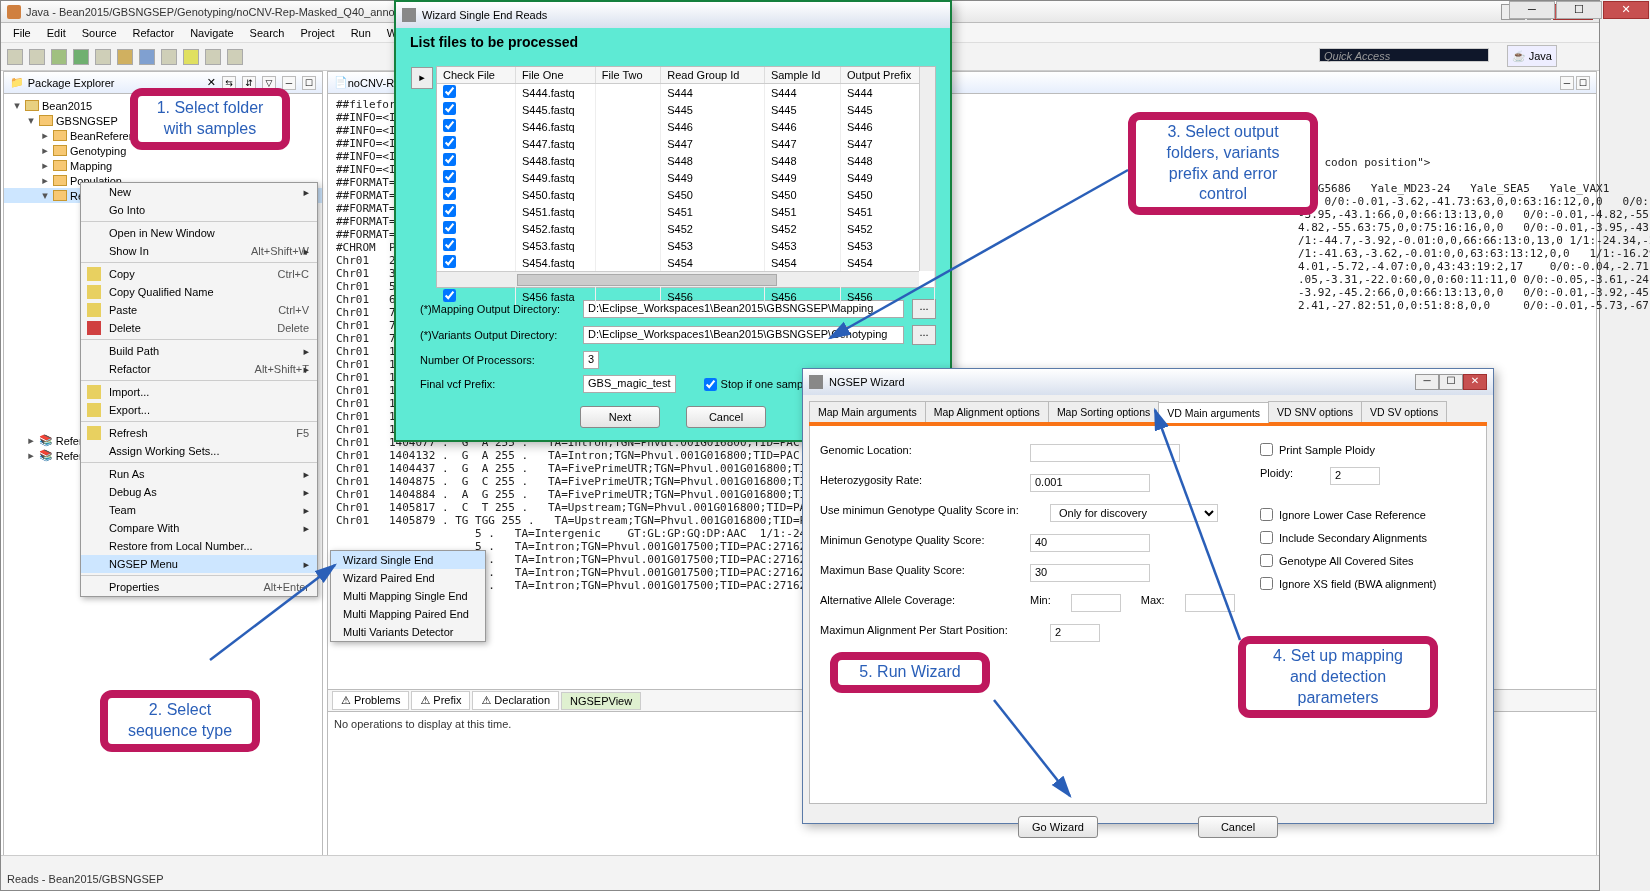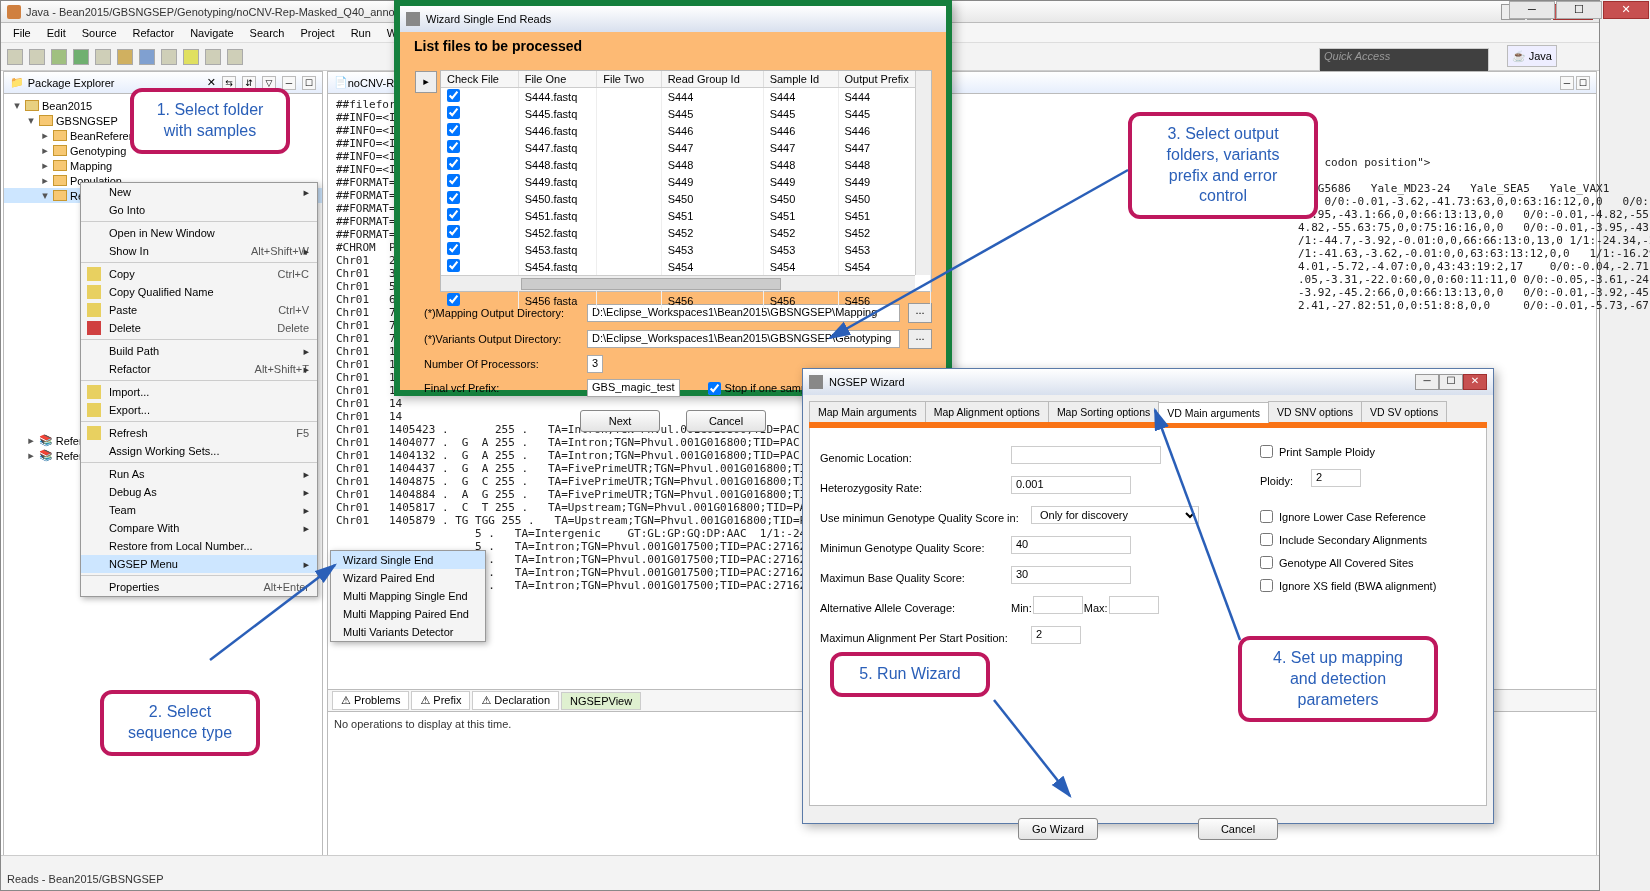--- a/index.html
+++ b/index.html
@@ -10,21 +10,21 @@
 .title-bar { height: 22px; background: linear-gradient(#fdfdfd,#e8e8e8); border-bottom: 1px solid #bbb; display: flex; align-items: center; padding: 0 6px; }
 .title-bar .icon { width: 14px; height: 14px; background: #d08040; border-radius: 2px; margin-right: 5px; }
 .title-text { flex: 1; color: #333; }
 .win-btns { display:flex; gap:2px; }
 .win-btn { width: 24px; height: 16px; border: 1px solid #999; background:#eee; text-align:center; line-height:12px; font-size:10px; }
 .win-btn.close { background:#c75050; color:#fff; border-color:#a03030; width:40px; }
 .menu-bar { height: 20px; display: flex; align-items: center; padding: 0 4px; border-bottom: 1px solid #ddd; background:#f6f6f6; }
 .menu-item { padding: 2px 8px; cursor: default; }
 .toolbar { height: 28px; background:#f3f3f3; border-bottom:1px solid #ccc; display:flex; align-items:center; padding:0 6px; gap:6px; }
 .tool-icon { width:16px; height:16px; background:#cfcfb8; border:1px solid #aaa; }
-.quick-access { position:absolute; right:110px; top:47px; width:170px; height:24px; border:1px solid #ccc; background:#404040; color:#999; padding:1px 4px; font-style:italic; }
+.quick-access { position:absolute; right:110px; top:47px; width:170px; height:14px; border:1px solid #ccc; background:#0f172a; color:#999; padding:1px 4px; font-style:italic; }
 .persp { position:absolute; right:42px; top:44px; width:50px; height:22px; border:1px solid #bbb; background:#eef; text-align:center; line-height:20px; }
 
 .workbench { position:absolute; top:68px; left:0; right:0; bottom:18px; display:flex; }
 .package-explorer { width:320px; border:1px solid #bbb; background:#fff; margin:2px; display:flex; flex-direction:column; }
 .view-tab { height:22px; background:linear-gradient(#fff,#e6eefc); border-bottom:1px solid #bbb; display:flex; align-items:center; padding:0 6px; gap:4px; }
 .view-tab .tab-label { font-weight:normal; }
 .mini-btn { width:14px; height:14px; border:1px solid #bbb; background:#f8f8f8; margin-left:2px; font-size:9px; text-align:center; line-height:12px; }
 .tree { padding:4px 0; flex:1; overflow:hidden; }
 .tree-row { padding:1px 0 1px 8px; display:flex; align-items:center; gap:3px; }
 .tree-row .expander { width:10px; text-align:center; color:#555; }
@@ -52,21 +52,21 @@
 .cm-row.hl { background:#cde6ff; }
 .cm-icon { position:absolute; left:6px; width:14px; height:14px; }
 .cm-icon.red { background:#d04040; }
 .cm-icon.yellow { background:#e8d060; }
 
 .sub-menu { position:absolute; top:550px; left:330px; width:156px; background:#f4f4f4; border:1px solid #999; box-shadow:2px 2px 6px rgba(0,0,0,.3); z-index:21; }
 .sub-menu .cm-row { padding-left:12px; }
 .sub-menu .cm-row.hl { background:#cde6ff; }
 
 
-.wiz-dialog { position:absolute; top:0; left:394px; width:558px; height:396px; background:#fdba74; border:6px solid #15803d; box-shadow:3px 3px 10px rgba(0,0,0,.3); z-index:30; }
+.wiz-dialog { position:absolute; top:0; left:394px; width:558px; height:442px; background:#5eead4; border:2px solid #15803d; box-shadow:3px 3px 10px rgba(0,0,0,.3); z-index:30; }
 .wiz-title { height:26px; background:linear-gradient(#fff,#d8e0ee); display:flex; align-items:center; padding:0 6px; }
 .wiz-title .icon { width:14px; height:14px; background:#888; margin-right:6px; }
 .wiz-body { padding:6px 14px; }
 .wiz-header-text { font-weight:bold; font-size:14px; padding:6px 14px 10px; }
 .table-wrap { border:1px solid #bbb; background:#fff; height:222px; margin-left:26px; position:relative; }
 .play-btn { position:absolute; left:-26px; top:0; width:22px; height:22px; border:1px solid #999; background:#eee; text-align:center; line-height:18px; }
 .tbl { width:100%; border-collapse:collapse; }
 .tbl th { text-align:left; padding:2px 6px; background:#f6f6f6; border-right:1px solid #ddd; border-bottom:1px solid #ccc; font-weight:normal; }
 .tbl td { padding:1px 6px; border-right:1px solid #eee; }
 .tbl td.chk input { margin:0; }
@@ -78,36 +78,36 @@
 .form-row label { width:155px; }
 .form-row .txt { flex:1; max-width:370px; height:18px; border:1px solid #aaa; background:#fff; padding:1px 4px; }
 .form-row .txt.short { max-width:90px; flex:none; }
 .form-row .btn-sm { width:24px; height:20px; border:1px solid #999; background:#eee; text-align:center; }
 .chk-inline { display:flex; align-items:center; gap:4px; }
 .wiz-footer { display:flex; justify-content:center; gap:26px; padding:10px 0 6px; }
 .wiz-btn { width:80px; height:22px; border:1px solid #888; background:linear-gradient(#fdfdfd,#e4e4e4); border-radius:3px; text-align:center; line-height:20px; }
 
 
 .ngsep-dialog { position:absolute; top:368px; left:802px; width:692px; height:456px; background:#f0f0f0; border:1px solid #5a7aa8; box-shadow:3px 3px 10px rgba(0,0,0,.3); z-index:31; }
-.ngsep-tabs { display:flex; margin:6px 6px 0; border-bottom:6px solid #f97316; }
+.ngsep-tabs { display:flex; margin:6px 6px 0; border-bottom:4px solid #f97316; }
 .ngsep-tab { padding:4px 8px; border:1px solid #bbb; border-bottom:none; background:#eee; margin-right:-1px; font-size:10.5px; }
 .ngsep-tab.active { background:#fff; position:relative; top:1px; }
 .ngsep-body { background:#fff; margin:0 6px 6px; border:1px solid #bbb; border-top:none; height:378px; padding:12px 10px; position:relative; }
 .ng-col-left { position:absolute; left:10px; top:12px; width:430px; }
 .ng-col-right { position:absolute; left:450px; top:12px; width:220px; }
-.ng-row { display:flex; align-items:flex-end; padding:6px 0; gap:1px; }
+.ng-row { display:flex; align-items:flex-start; padding:6px 0; gap:20px; }
 .ng-row label { width:190px; font-size:11px; }
 .ng-row .inp { width:120px; height:18px; border:1px solid #ccc; background:#fff; padding:1px 4px; }
 .ng-row .inp.sm { width:50px; }
 .ng-row select.inp { width:168px; }
 .ng-chk { display:flex; align-items:center; gap:6px; padding:5px 0; }
 .ngsep-footer { display:flex; justify-content:center; gap:100px; padding:6px 0 10px; }
 
 
-.callout { position:absolute; background:#fff; border:4px solid #be185d; border-radius:12px; padding:8px 16px; color:#2a5fb8; font-size:16px; text-align:center; z-index:50; line-height:1.3; }
+.callout { position:absolute; background:#fff; border:8px solid #be185d; border-radius:12px; padding:2px 16px; color:#2a5fb8; font-size:16px; text-align:center; z-index:50; line-height:1.3; }
 .arrow-svg { position:absolute; z-index:49; pointer-events:none; }
 
 .win-close-extra { position:absolute; top:1px; right:1px; width:46px; height:18px; background:#c75050; border:1px solid #a03030; z-index:60; color:#fff; text-align:center; line-height:14px; }
 .win-minmax-extra { position:absolute; top:1px; right:48px; width:46px; height:18px; background:#e8e8e8; border:1px solid #aaa; z-index:60; text-align:center; line-height:14px; }
 .win-min-extra { position:absolute; top:1px; right:95px; width:46px; height:18px; background:#e8e8e8; border:1px solid #aaa; z-index:60; text-align:center; line-height:14px; }
 </style>
 </head>
 <body>
 
 <div class="win-min-extra">─</div>

